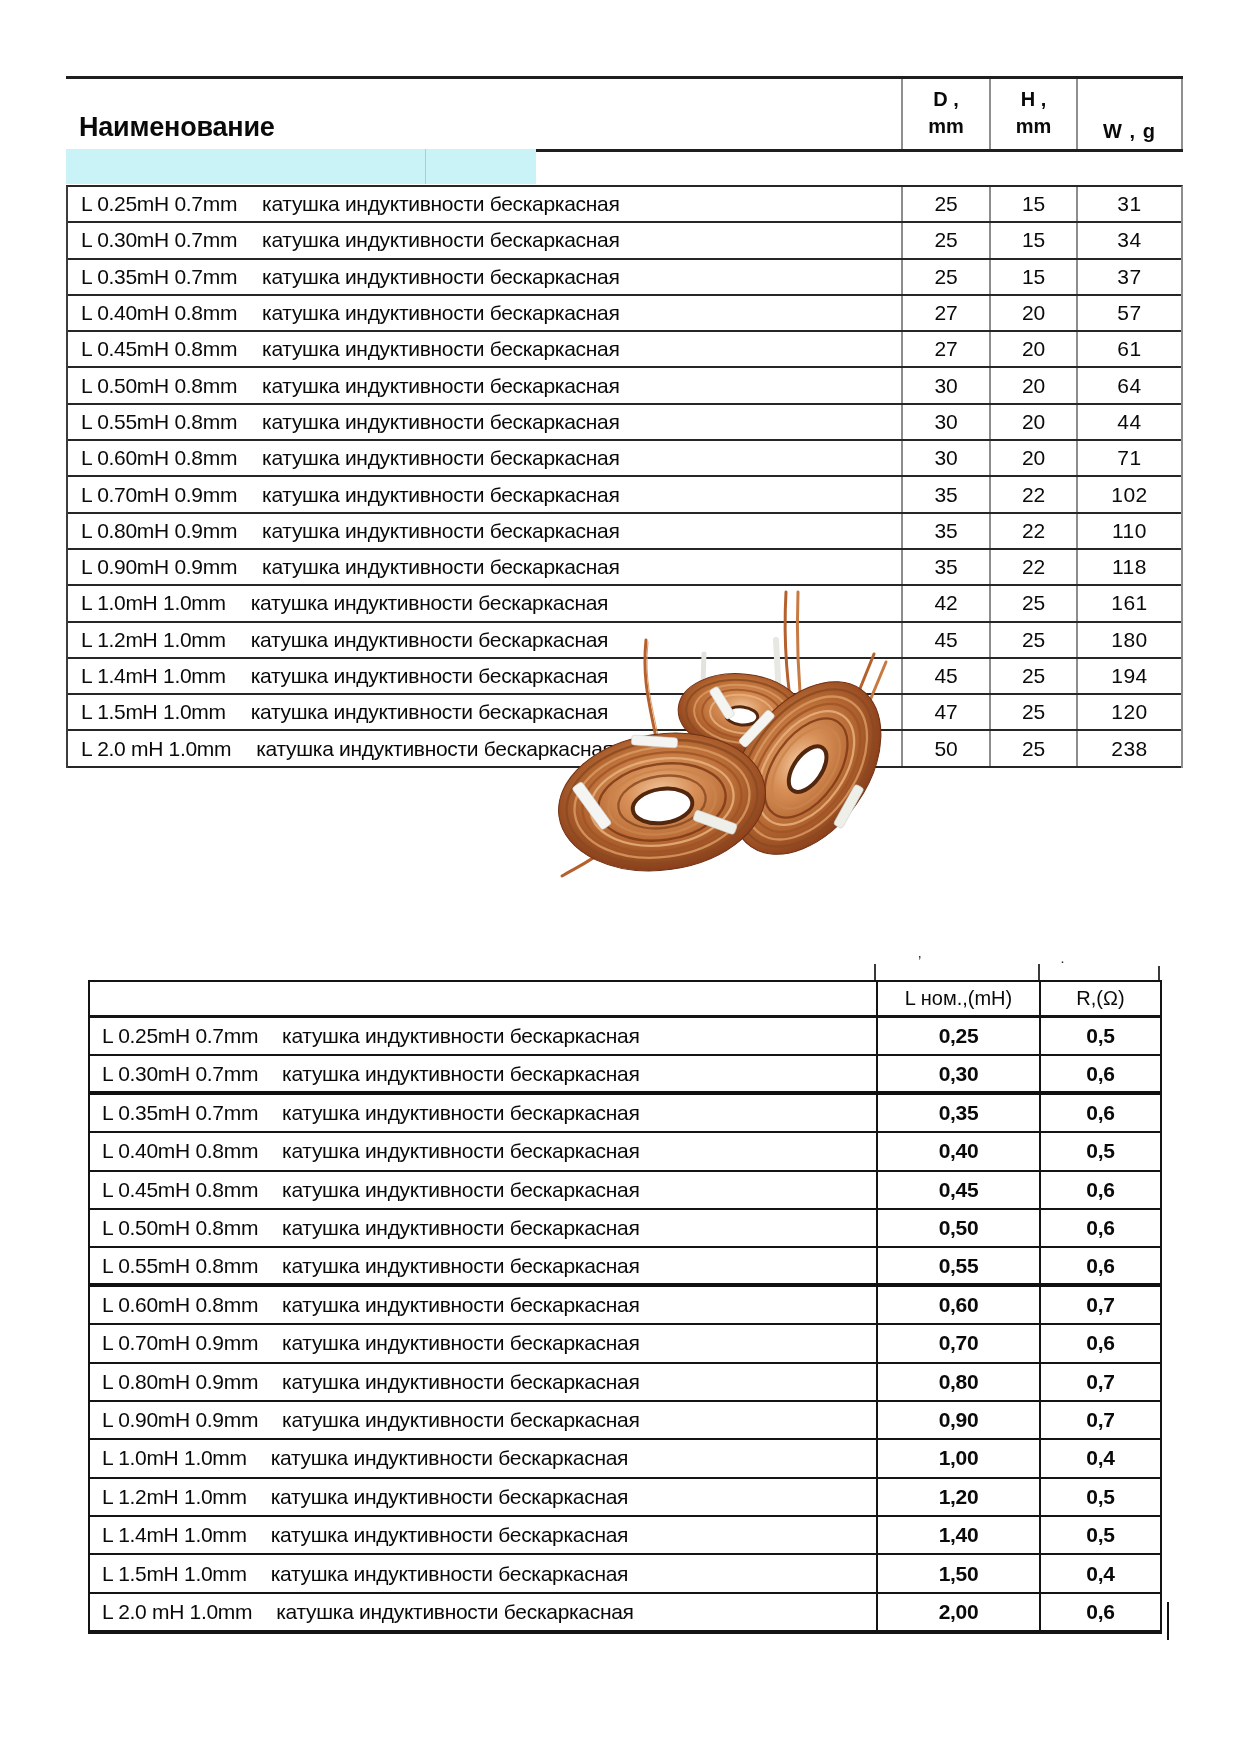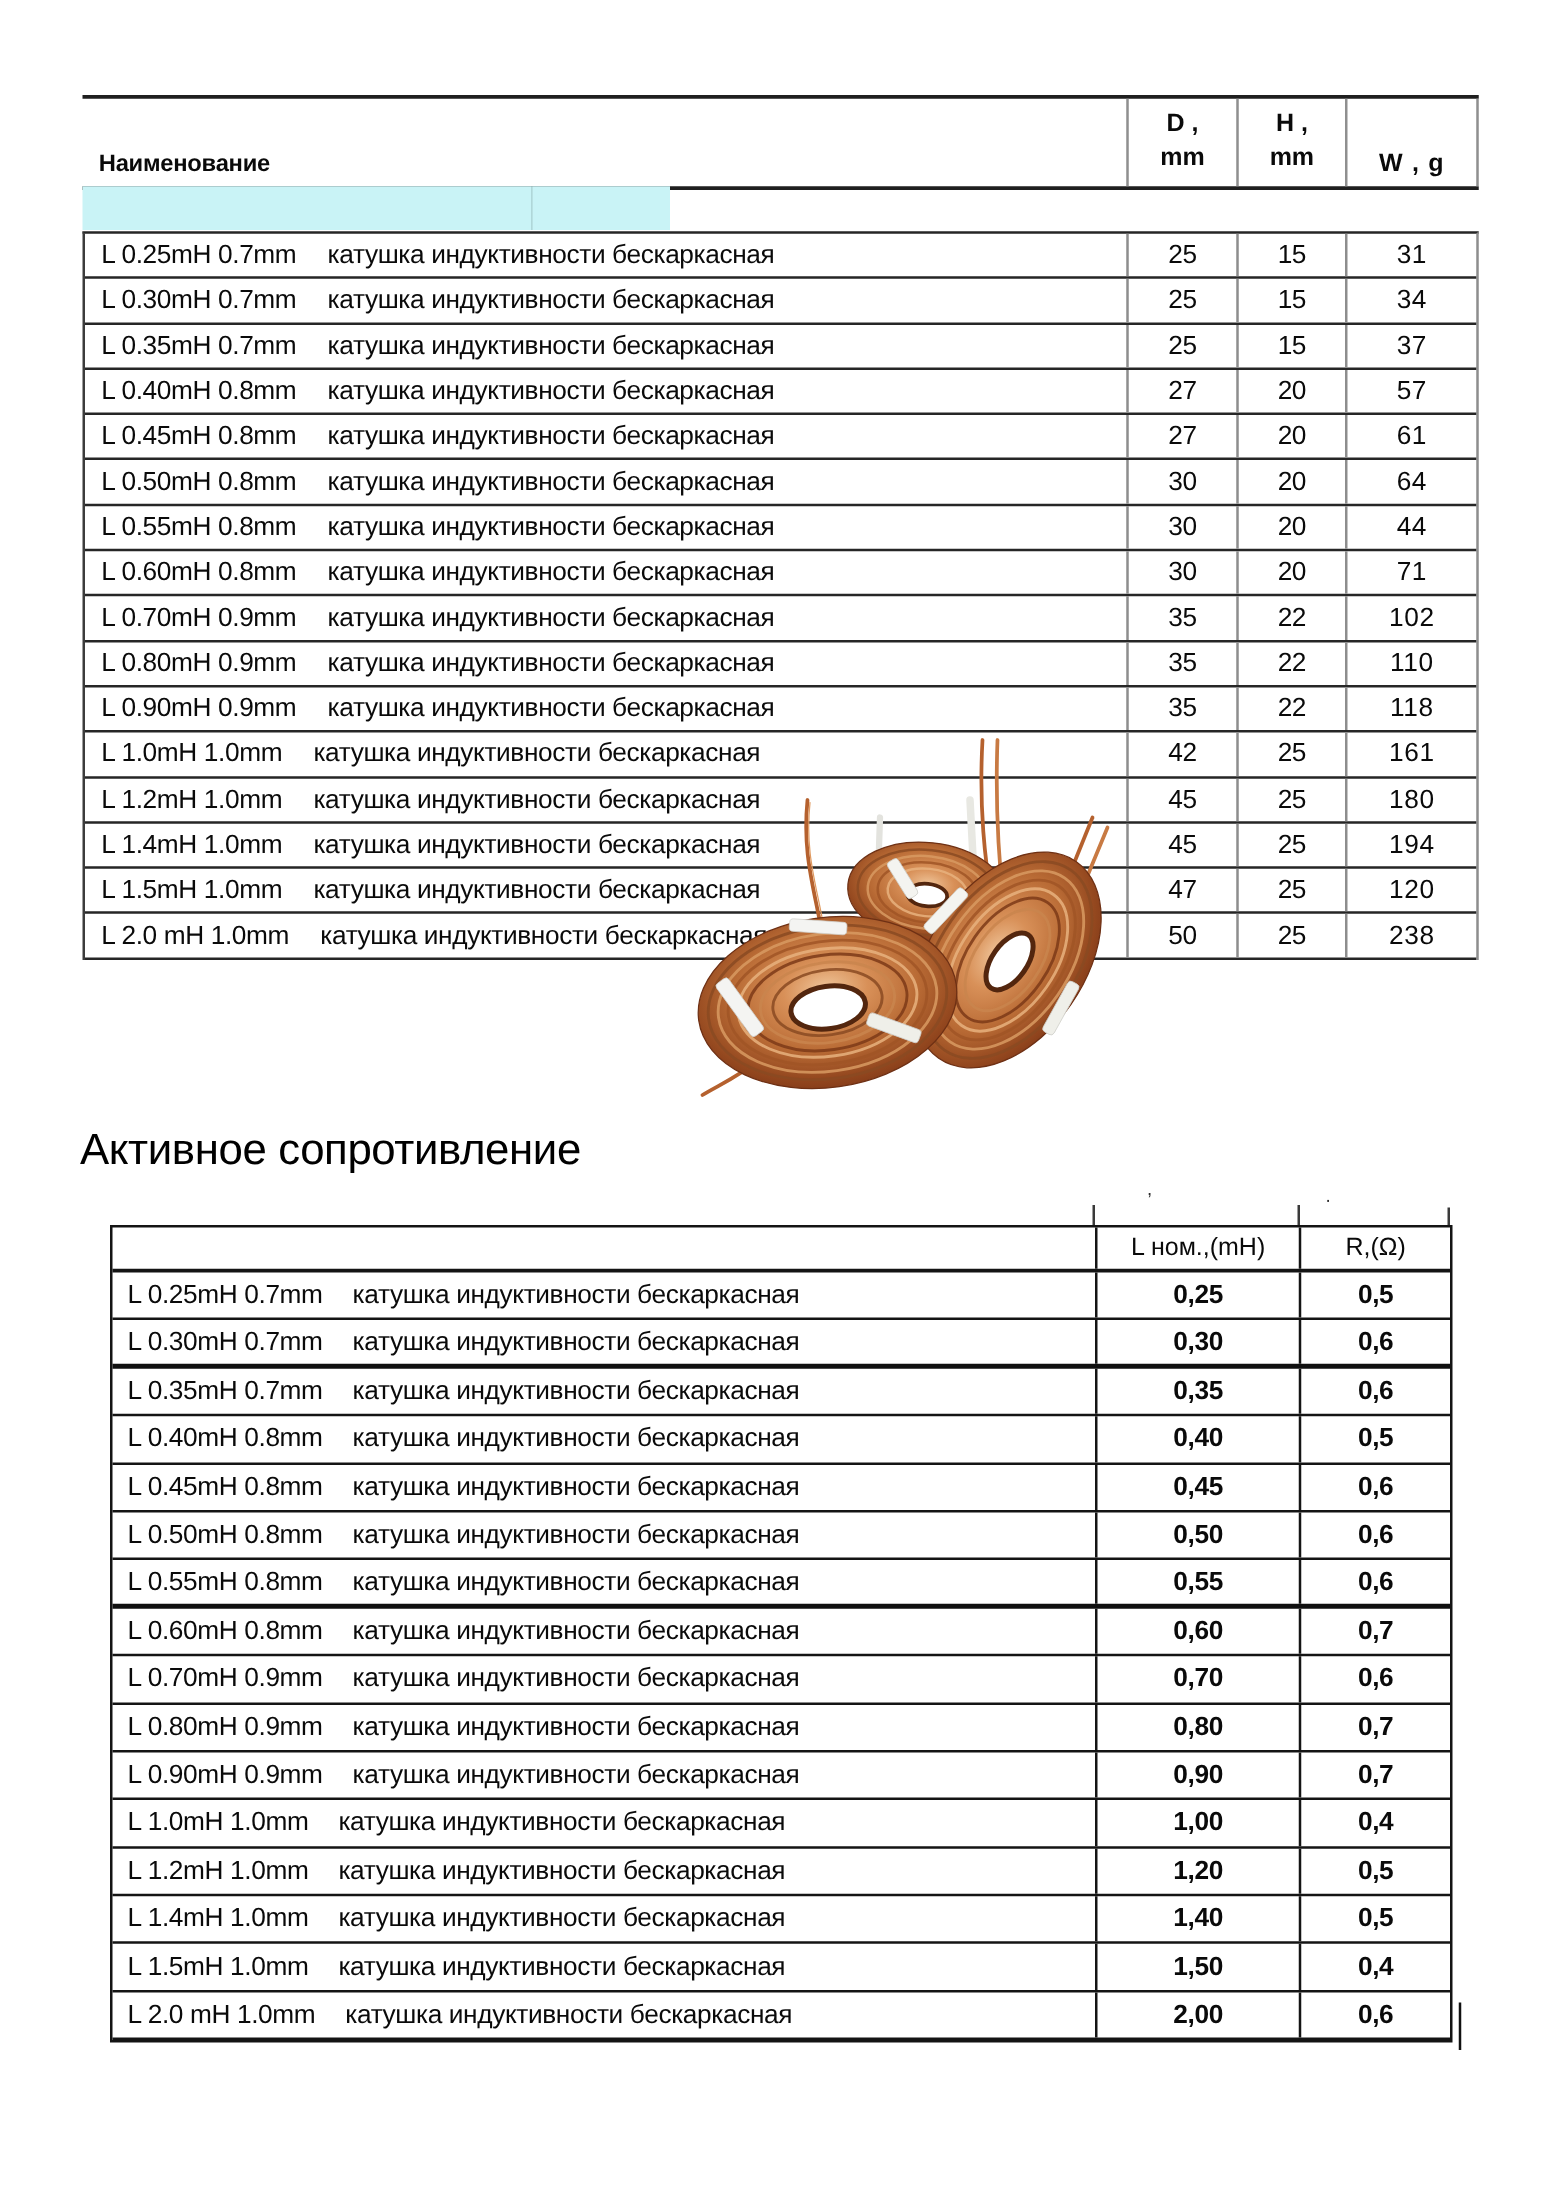--- a/index.html
+++ b/index.html
@@ -3,21 +3,21 @@
 <meta charset="utf-8">
 <style>
   html,body{margin:0;padding:0;background:#fff;}
   .page{position:relative;width:1240px;height:1754px;background:#fff;overflow:hidden;
         font-family:"Liberation Sans","DejaVu Sans",sans-serif;color:#0a0a0a;}
 
   
   .t1-header{position:absolute;left:66px;top:76px;width:1117px;height:70px;
              border-top:3px solid #1f1f1f;border-bottom:3px solid #1f1f1f;box-sizing:content-box;}
   .t1-header .vline{position:absolute;top:0;bottom:0;width:2px;background:#8f8f8f;}
-  .t1-name-h{position:absolute;left:13px;bottom:6px;font-size:19px;font-weight:bold;letter-spacing:-0.2px;}
+  .t1-name-h{position:absolute;left:13px;bottom:6px;font-size:27px;font-weight:bold;letter-spacing:-0.2px;}
   .t1-dh{position:absolute;top:7px;text-align:center;font-weight:bold;font-size:20px;line-height:27px;}
   .t1-w-h{position:absolute;bottom:6px;text-align:center;font-weight:bold;font-size:20px;letter-spacing:1px;}
   .t1-highlight{position:absolute;left:66px;top:149px;width:470px;height:35px;background:#c9f3f6;}
   .t1-highlight .faint{position:absolute;left:359px;top:0;bottom:0;width:1px;background:rgba(110,140,140,.35);}
 
   .t1-body{position:absolute;left:66px;top:185px;width:1117px;
            border-top:2px solid #262626;border-left:2px solid #3c3c3c;border-right:2px solid #8d8d8d;
            box-sizing:border-box;}
   .t1row{display:grid;grid-template-columns:835px 88px 87px auto;height:36.3px;
          border-bottom:2px solid #262626;box-sizing:border-box;}
@@ -278,21 +278,20 @@
       <ellipse cx="662" cy="802" rx="64" ry="38" fill="none" stroke="#7c3a18" stroke-width="2.3" opacity=".85"></ellipse>
       <ellipse cx="662" cy="802" rx="54" ry="32" fill="none" stroke="#c9854e" stroke-width="2.3" opacity=".85"></ellipse>
       <ellipse cx="662" cy="802" rx="44" ry="26" fill="none" stroke="#8a4a22" stroke-width="2.3" opacity=".85"></ellipse>
       <ellipse cx="662" cy="806" rx="30" ry="17" fill="#ffffff" stroke="#53260e" stroke-width="4"></ellipse>
       <rect x="586" y="770" width="12" height="52" rx="3" fill="#f4f4f2" stroke="#d0d0cc" stroke-width=".6" transform="rotate(-28 592 796)"></rect>
       <rect x="640" y="736" width="46" height="10" rx="3" fill="#f4f4f2" stroke="#d0d0cc" stroke-width=".6" transform="rotate(12 663 741)"></rect>
       <rect x="690" y="824" width="44" height="11" rx="3" fill="#efefe9" stroke="#d0d0cc" stroke-width=".6" transform="rotate(28 712 829)"></rect>
     </g>
   </svg>
 
-  <div class="section-heading">Активное сопротивление</div>
 
   <div class="stub" style="left:874px;top:964px;height:16px"></div>
   <div class="stub" style="left:1038px;top:964px;height:16px"></div>
   <div class="stub" style="left:1158px;top:966px;height:14px"></div>
   <div class="mark" style="left:918px;top:952px">’</div>
   <div class="mark" style="left:1060px;top:952px">·</div>
 
   <div class="t2" id="t2">
     <div class="t2row head">
       <div class="cell name"></div>

